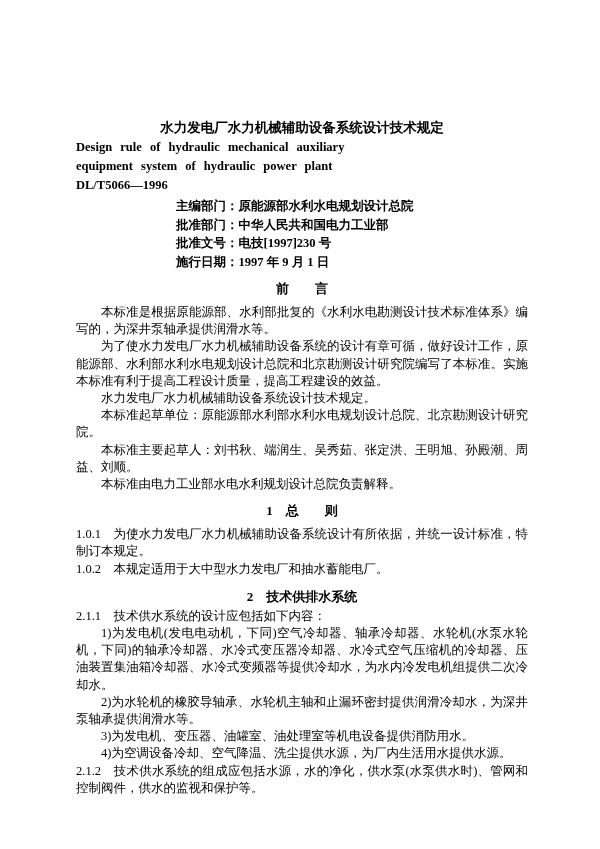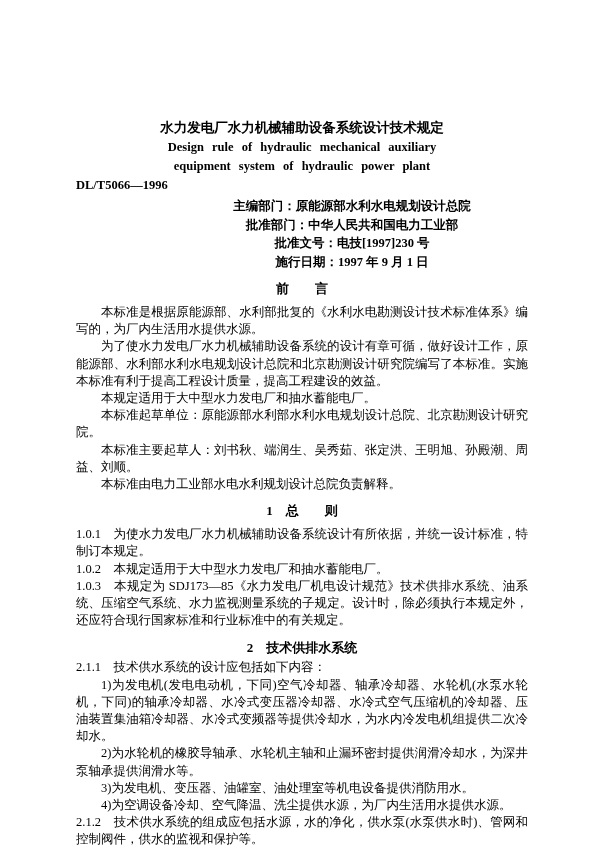--- a/index.html
+++ b/index.html
@@ -22,39 +22,38 @@
     background: #ffffff;
     margin-top: 32px;
   }
   .title-cn {
     text-align: center;
     font-weight: bold;
     font-size: 13.5px;
     line-height: 20px;
   }
   .title-en {
-    text-align: center;
+    text-align: left;
     font-weight: bold;
     font-size: 12.5px;
     line-height: 19px;
     word-spacing: 5px;
   }
   .std-no {
     text-align: left;
     font-weight: bold;
     font-size: 12.5px;
     line-height: 19px;
   }
   .meta-block {
     margin-left: 100px;
     margin-top: 2px;
     font-weight: bold;
     font-size: 12.5px;
     line-height: 18.5px;
-    text-align: center;
   }
   .meta-line { white-space: nowrap; }
   .meta-cont { padding-left: 62px; }
   .center-heading {
     text-align: center;
     font-weight: bold;
     font-size: 13px;
     line-height: 17px;
     margin: 9px 0 7px 0;
   }
@@ -82,34 +81,33 @@
   <div class="meta-block">
     <div class="meta-line"><span>主编部门：</span><span>原能源部水利水电规划设计总院</span></div>
     <div class="meta-line"><span>批准部门：</span><span>中华人民共和国电力工业部</span></div>
     <div class="meta-line"><span>批准文号：</span><span>电技[1997]230 号</span></div>
     <div class="meta-line"><span>施行日期：</span><span>1997 年 9 月 1 日</span></div>
   </div>
 
   <div class="center-heading">前　　言</div>
 
   <div class="body-text">
-    <p class="indent">本标准是根据原能源部、水利部批复的《水利水电勘测设计技术标准体系》编写的，为厂内生活用水提供水源。</p>
+    <p class="indent">本标准是根据原能源部、水利部批复的《水利水电勘测设计技术标准体系》编写的，为深井泵轴承提供润滑水等。</p>
     <p class="indent">为了使水力发电厂水力机械辅助设备系统的设计有章可循，做好设计工作，原能源部、水利部水利水电规划设计总院和北京勘测设计研究院编写了本标准。实施本标准有利于提高工程设计质量，提高工程建设的效益。</p>
-    <p class="indent">本规定适用于大中型水力发电厂和抽水蓄能电厂。</p>
+    <p class="indent">水力发电厂水力机械辅助设备系统设计技术规定。</p>
     <p class="indent">本标准起草单位：原能源部水利部水利水电规划设计总院、北京勘测设计研究院。</p>
     <p class="indent">本标准主要起草人：刘书秋、端润生、吴秀茹、张定洪、王明旭、孙殿潮、周益、刘顺。</p>
     <p class="indent">本标准由电力工业部水电水利规划设计总院负责解释。</p>
   </div>
 
   <div class="center-heading">1　总　　则</div>
 
   <div class="body-text">
     <p class="clause">1.0.1　为使水力发电厂水力机械辅助设备系统设计有所依据，并统一设计标准，特制订本规定。</p>
     <p class="clause">1.0.2　本规定适用于大中型水力发电厂和抽水蓄能电厂。</p>
-    <p class="clause">1.0.3　本规定为 SDJ173—85《水力发电厂机电设计规范》技术供排水系统、油系统、压缩空气系统、水力监视测量系统的子规定。设计时，除必须执行本规定外，还应符合现行国家标准和行业标准中的有关规定。</p>
   </div>
 
   <div class="center-heading tight-top">2　技术供排水系统</div>
 
   <div class="body-text">
     <p class="clause">2.1.1　技术供水系统的设计应包括如下内容：</p>
     <p class="indent">1)为发电机(发电电动机，下同)空气冷却器、轴承冷却器、水轮机(水泵水轮机，下同)的轴承冷却器、水冷式变压器冷却器、水冷式空气压缩机的冷却器、压油装置集油箱冷却器、水冷式变频器等提供冷却水，为水内冷发电机组提供二次冷却水。</p>
     <p class="indent">2)为水轮机的橡胶导轴承、水轮机主轴和止漏环密封提供润滑冷却水，为深井泵轴承提供润滑水等。</p>
     <p class="indent">3)为发电机、变压器、油罐室、油处理室等机电设备提供消防用水。</p>
     <p class="indent">4)为空调设备冷却、空气降温、洗尘提供水源，为厂内生活用水提供水源。</p>

